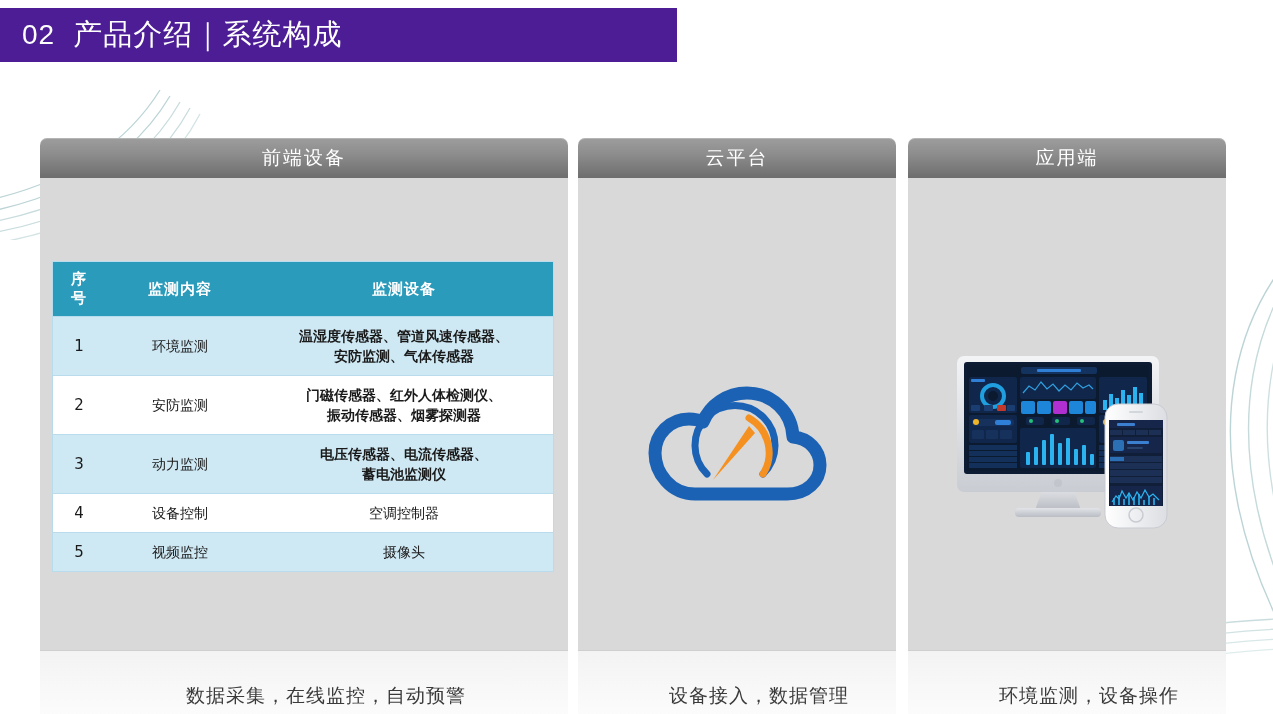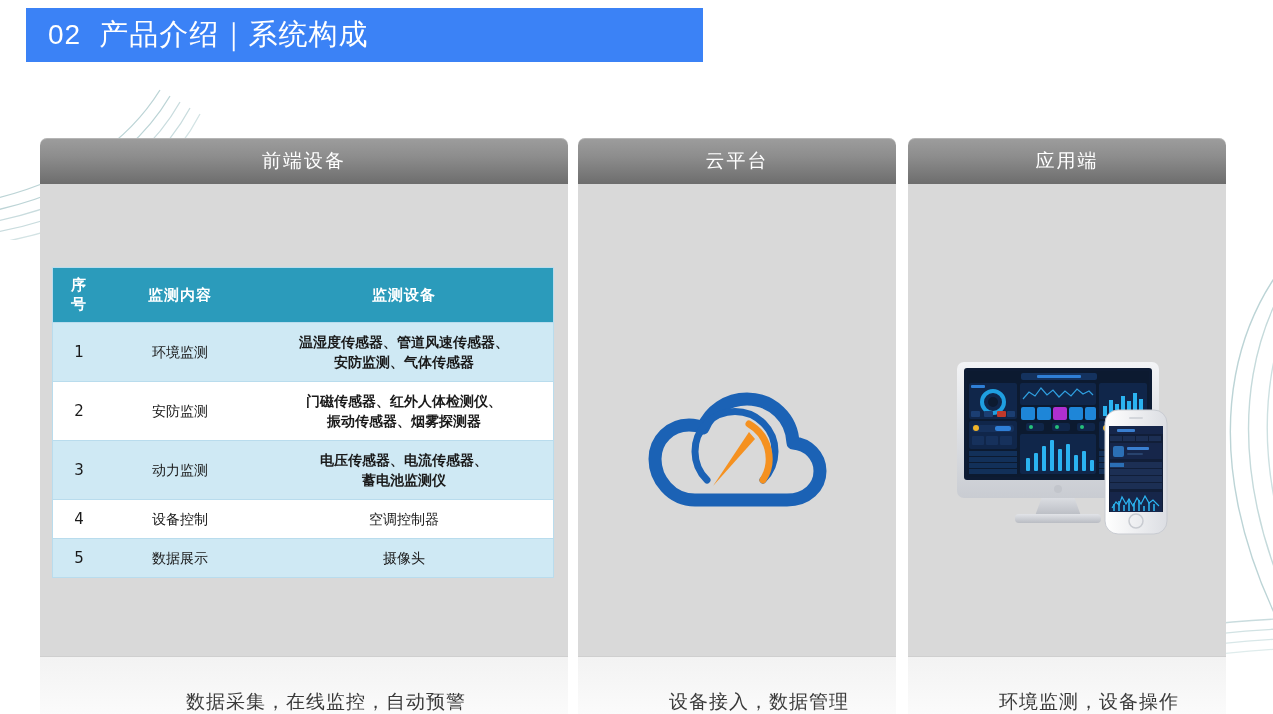--- a/index.html
+++ b/index.html
@@ -10,35 +10,35 @@
   }
   
   .deco{position:absolute;pointer-events:none;}
   #deco-left{left:-40px;top:60px;width:300px;height:180px;}
   #deco-right{right:-120px;top:150px;width:320px;height:520px;}
   #deco-bottom{left:880px;bottom:-20px;width:420px;height:160px;}
 
   
   #title-bar{
     position:absolute;left:0;top:8px;width:677px;height:54px;
-    background:#3b82f6;display:flex;align-items:center;margin-left:26px;
+    background:#4c1d95;display:flex;align-items:center;
   }
   #title-bar .t-num{
     color:#ffffff;font-size:28px;letter-spacing:1px;margin-left:22px;
     font-family:"Liberation Sans","DejaVu Sans",sans-serif;font-weight:400;
   }
   #title-bar .t-text{
     color:#ffffff;font-size:29px;margin-left:18px;font-weight:400;
     font-family:"DejaVu Sans","Liberation Sans",sans-serif;letter-spacing:1px;
   }
 
   
   .panel{position:absolute;top:138px;}
   .panel-head{
-    height:46px;border-radius:7px 7px 0 0;
+    height:40px;border-radius:7px 7px 0 0;
     background:linear-gradient(to bottom,#9d9d9d 0%,#8d8d8d 40%,#6d6d6d 100%);
     display:flex;align-items:center;justify-content:center;
     box-shadow:inset 0 1px 0 rgba(255,255,255,.25);
   }
   .panel-head span{
     color:#ffffff;font-size:19px;letter-spacing:2px;
     font-family:"DejaVu Serif","Liberation Serif",serif;
   }
   .panel-body{
     background:#d9d9d9;
@@ -164,21 +164,21 @@
             <span class="l2">蓄电池监测仪</span>
           </td>
         </tr>
         <tr class="even">
           <td class="c-no">4</td>
           <td class="c-item">设备控制</td>
           <td class="c-dev">空调控制器</td>
         </tr>
         <tr class="odd">
           <td class="c-no">5</td>
-          <td class="c-item">数据展示</td>
+          <td class="c-item">视频监控</td>
           <td class="c-dev">摄像头</td>
         </tr>
       </tbody>
     </table>
   </div>
   <div class="panel-foot">
     <span>数据采集，在线监控，自动预警</span>
   </div>
 </div>
 

